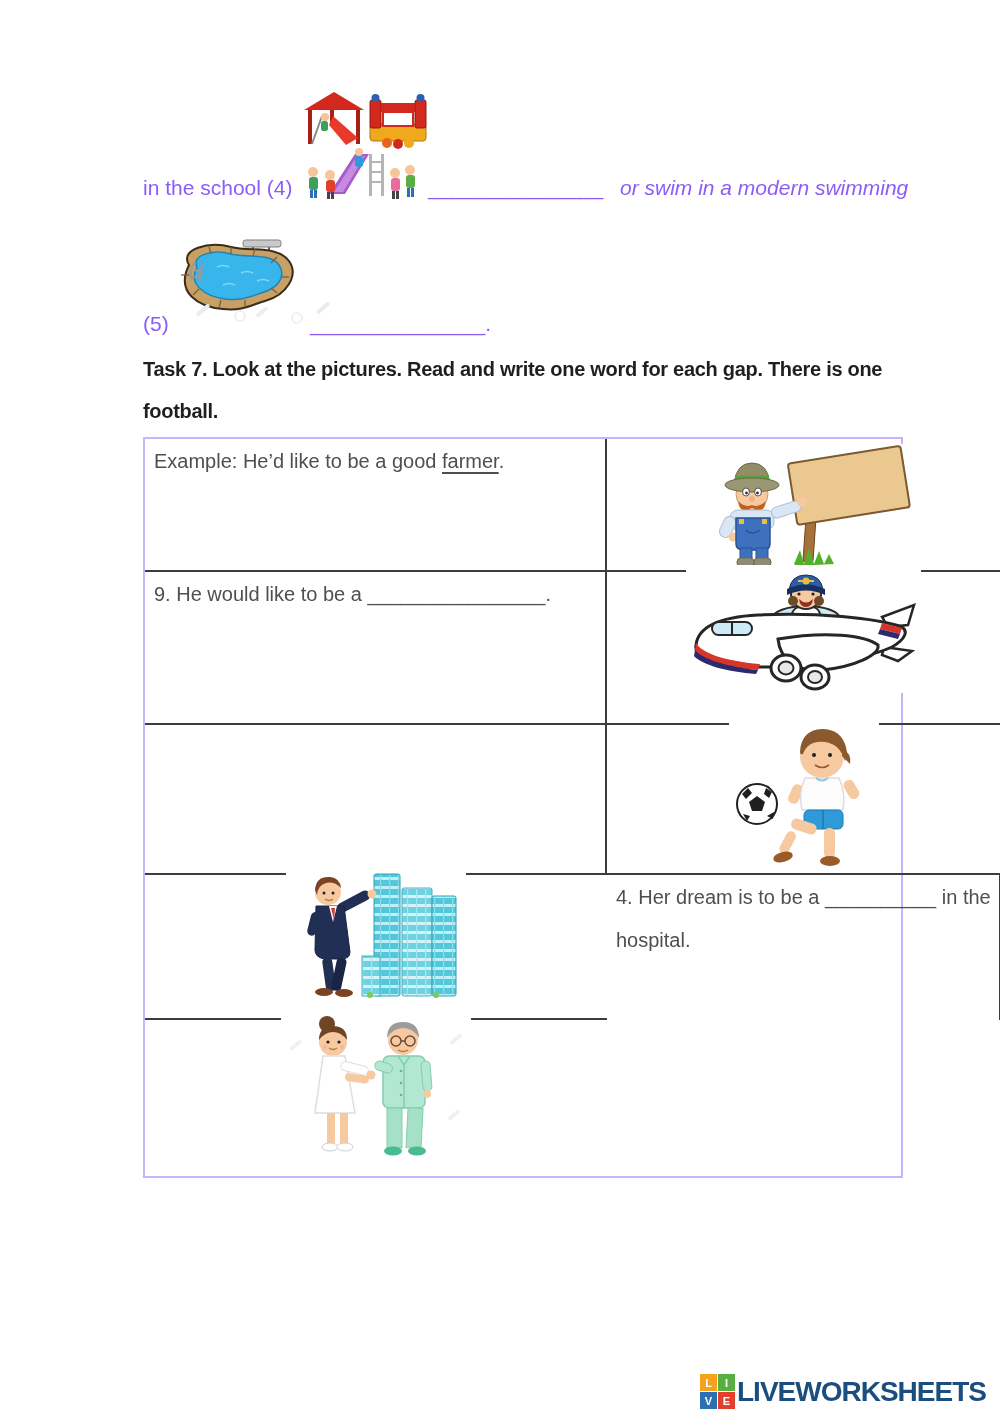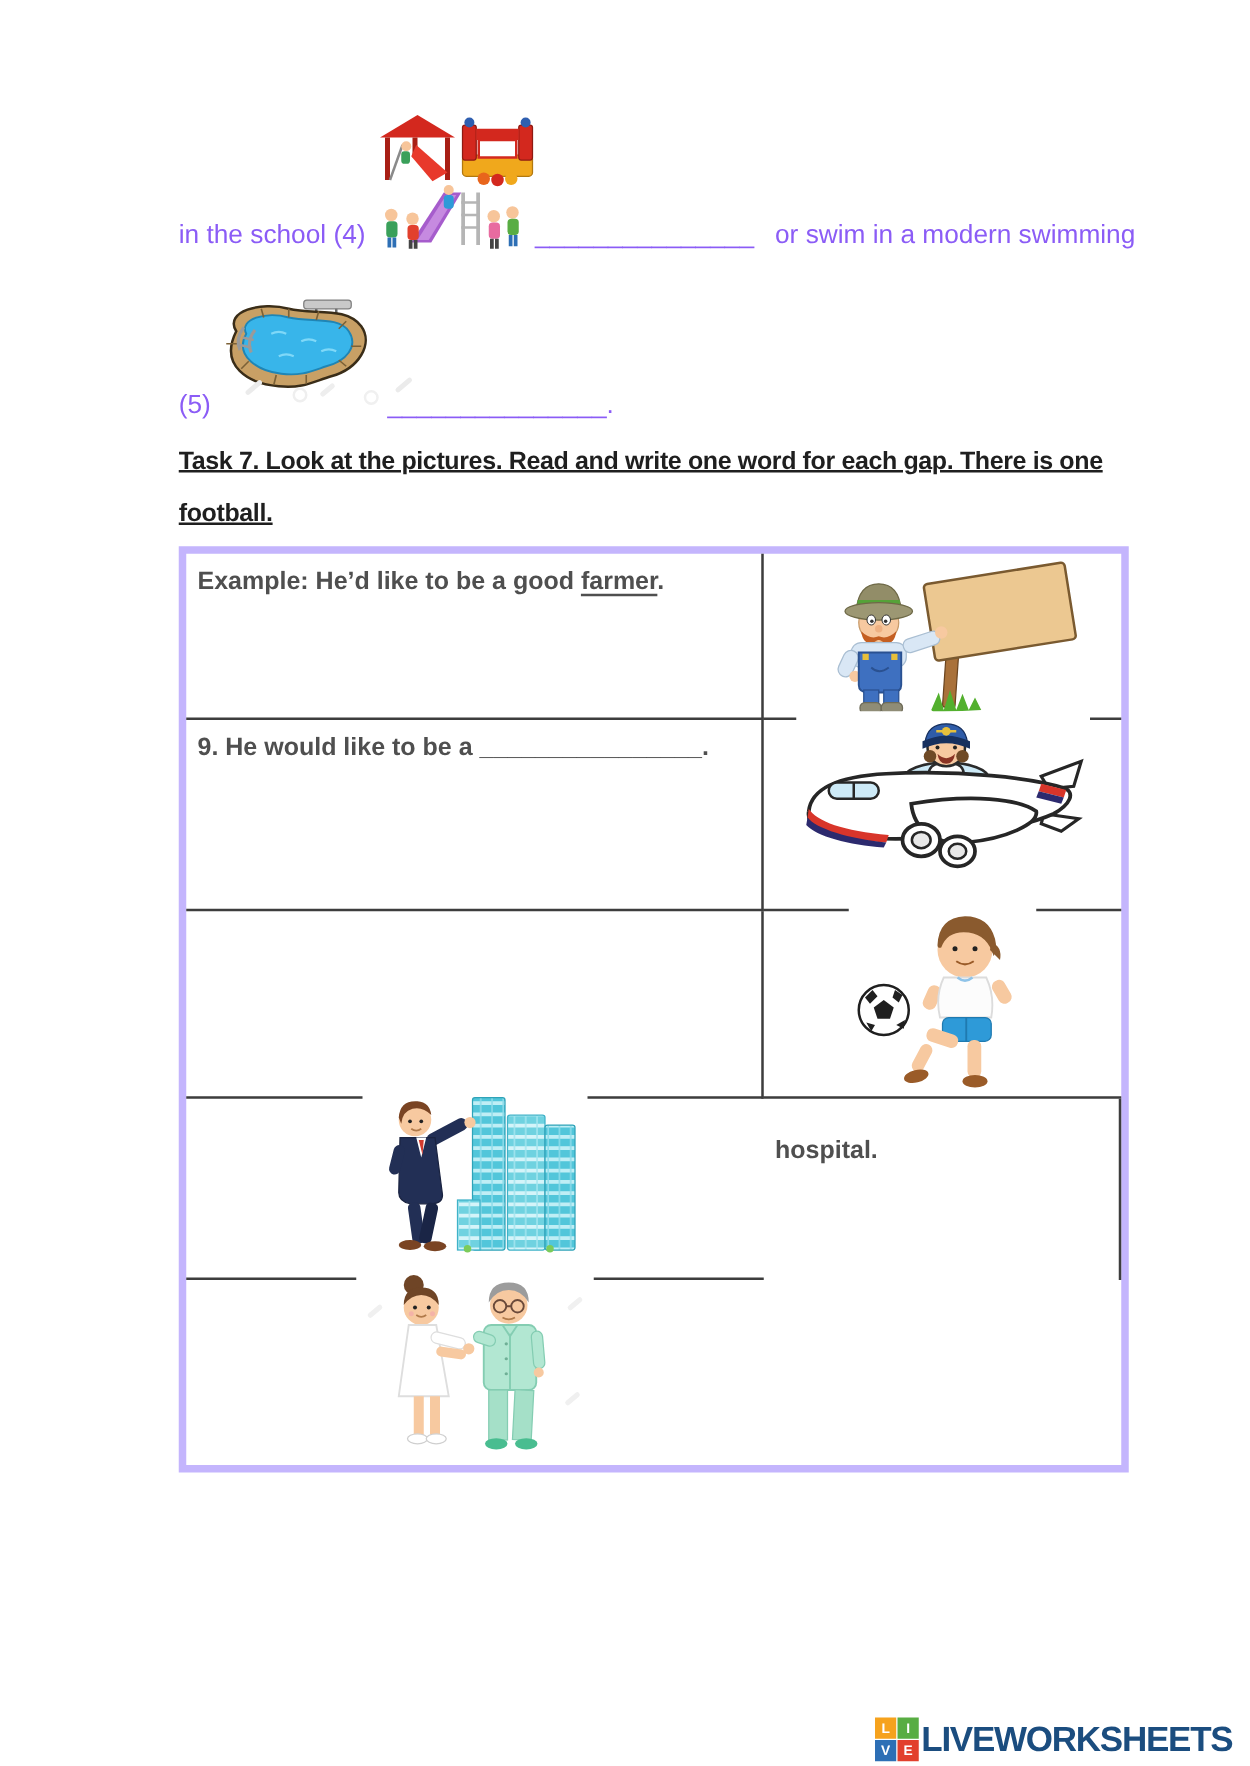--- a/index.html
+++ b/index.html
@@ -1,25 +1,25 @@
 <!DOCTYPE html>
 <html><head>
 <meta charset="utf-8">
 <style>
   html,body{margin:0;padding:0;background:#ffffff;}
   .page{position:relative;width:1000px;height:1413px;background:#fff;overflow:hidden;
         font-family:"Liberation Sans",sans-serif;}
   .abs{position:absolute;}
   .t{font-size:21px;line-height:26px;color:#8b5cf6;white-space:nowrap;}
   .heading{font-size:20px;line-height:24px;font-weight:bold;color:#1f1f1f;
-           letter-spacing:-0.3px;white-space:nowrap;text-decoration:underline;}
+           letter-spacing:-0.3px;white-space:nowrap;}
   
   .task-table{position:absolute;left:143px;top:437px;width:760px;height:741px;
-      border:6px solid #c4b5fd;box-sizing:border-box;display:grid;
-      grid-template-columns:462px 1fr;grid-template-rows:133px 153px 150px 145px auto;font-weight:bold;}
+      border:2px solid #c4b5fd;box-sizing:border-box;display:grid;
+      grid-template-columns:462px 1fr;grid-template-rows:133px 153px 150px 145px auto;}
   .cell{box-sizing:border-box;}
   .text-cell{border-right:2px solid #3d3d3d;padding:10px 8px 0 9px;}
   .rowline{border-bottom:2px solid #3d3d3d;}
   .line{font-size:20px;line-height:24px;color:#4f4f4f;white-space:nowrap;}
   .gap2{margin-top:19px;}
   .gap2w{margin-top:30px;}
   .u{text-decoration:underline;text-underline-offset:4px;}
   .img-cell{display:flex;flex-direction:column;align-items:center;overflow:visible;}
   .img-cell svg{position:relative;z-index:2;background:#fff;}
   .m1{margin-top:5px;} .mneg{margin-top:-7px;}
@@ -80,21 +80,21 @@
       <rect x="89" y="43" width="3" height="8" fill="#444"></rect>
       <rect x="93" y="43" width="3" height="8" fill="#444"></rect>
     <circle cx="107" cy="22" r="5" fill="#f7c59a"></circle>
       <rect x="103" y="27" width="9" height="13" rx="3" fill="#58ad43"></rect>
       <rect x="104" y="40" width="3" height="9" fill="#2d6fb5"></rect>
       <rect x="108" y="40" width="3" height="9" fill="#2d6fb5"></rect>
   </svg>
 
   <span class="abs t" style="left:143px;top:175px;">in the school (4)</span>
   <span class="abs t" style="left:428px;top:175px;">_______________</span>
-  <span class="abs t" style="left:620px;top:175px;">or swim in a modern swimming</span>
+  <span class="abs t" style="left:620px;top:175px;font-style:italic;">or swim in a modern swimming</span>
 
   <svg class="abs" style="left:165px;top:237px;" width="135" height="80" viewBox="0 0 135 80">
     <line x1="88" y1="10" x2="88" y2="20" stroke="#666" stroke-width="2"></line>
     <line x1="104" y1="8" x2="104" y2="18" stroke="#666" stroke-width="2"></line>
     <rect x="78" y="3" width="38" height="7" rx="2.5" fill="#c9c9c9" stroke="#7e7e7e"></rect>
     <path d="M24,28 C14,12 44,4 66,10 C86,15 112,8 124,24 C134,38 122,58 100,64 C86,68 78,74 58,72 C34,70 10,56 24,28 Z" fill="#c8a065" stroke="#3a2d18" stroke-width="2"></path>
     <path d="M32,30 C26,18 48,12 66,17 C84,21 106,16 114,28 C122,40 112,52 96,56 C84,60 76,64 60,62 C42,60 22,48 32,30 Z" fill="#38b5ea" stroke="#1f85b5" stroke-width="1.5"></path>
     <line x1="44" y1="10" x2="46" y2="17" stroke="#7c6136" stroke-width="1.3"></line>
     <line x1="66" y1="10" x2="66" y2="17" stroke="#7c6136" stroke-width="1.3"></line>
     <line x1="90" y1="12" x2="88" y2="19" stroke="#7c6136" stroke-width="1.3"></line>
@@ -263,20 +263,21 @@
         <polygon points="45,40 49,40 48,52" fill="#d23a2e"></polygon>
         <rect x="25" y="44" width="9" height="24" rx="4.5" fill="#222f55" transform="rotate(14 29 48)"></rect>
         <rect x="38" y="90" width="10" height="33" rx="4" fill="#222f55" transform="rotate(-8 43 106)"></rect>
         <rect x="48" y="90" width="10" height="33" rx="4" fill="#1a2546" transform="rotate(12 53 106)"></rect>
         <ellipse cx="38" cy="124" rx="9" ry="4" fill="#7a4423"></ellipse>
         <ellipse cx="58" cy="125" rx="9" ry="4" fill="#7a4423"></ellipse>
       </svg>
     </div>
 
     <div class="cell text-cell">
+      <div class="line">4. Her dream is to be a __________ in the</div>
       <div class="line gap2">hospital.</div>
     </div>
     <div class="cell img-cell">
       <svg class="mneg" width="190" height="146" viewBox="0 0 190 146">
         <rect x="8" y="30" width="14" height="4" rx="2" fill="#f0f0f0" transform="rotate(-40 15 32)"></rect>
         <rect x="168" y="24" width="14" height="4" rx="2" fill="#f0f0f0" transform="rotate(-40 175 26)"></rect>
         <rect x="166" y="100" width="14" height="4" rx="2" fill="#f0f0f0" transform="rotate(-40 173 102)"></rect>
         <circle cx="46" cy="11" r="8" fill="#6f4526"></circle>
         <circle cx="52" cy="29" r="14" fill="#f7c9a0"></circle>
         <path d="M38,27 Q38,13 52,13 Q66,13 66,27 Q60,19 52,19 Q44,19 38,27 Z" fill="#6f4526"></path>

